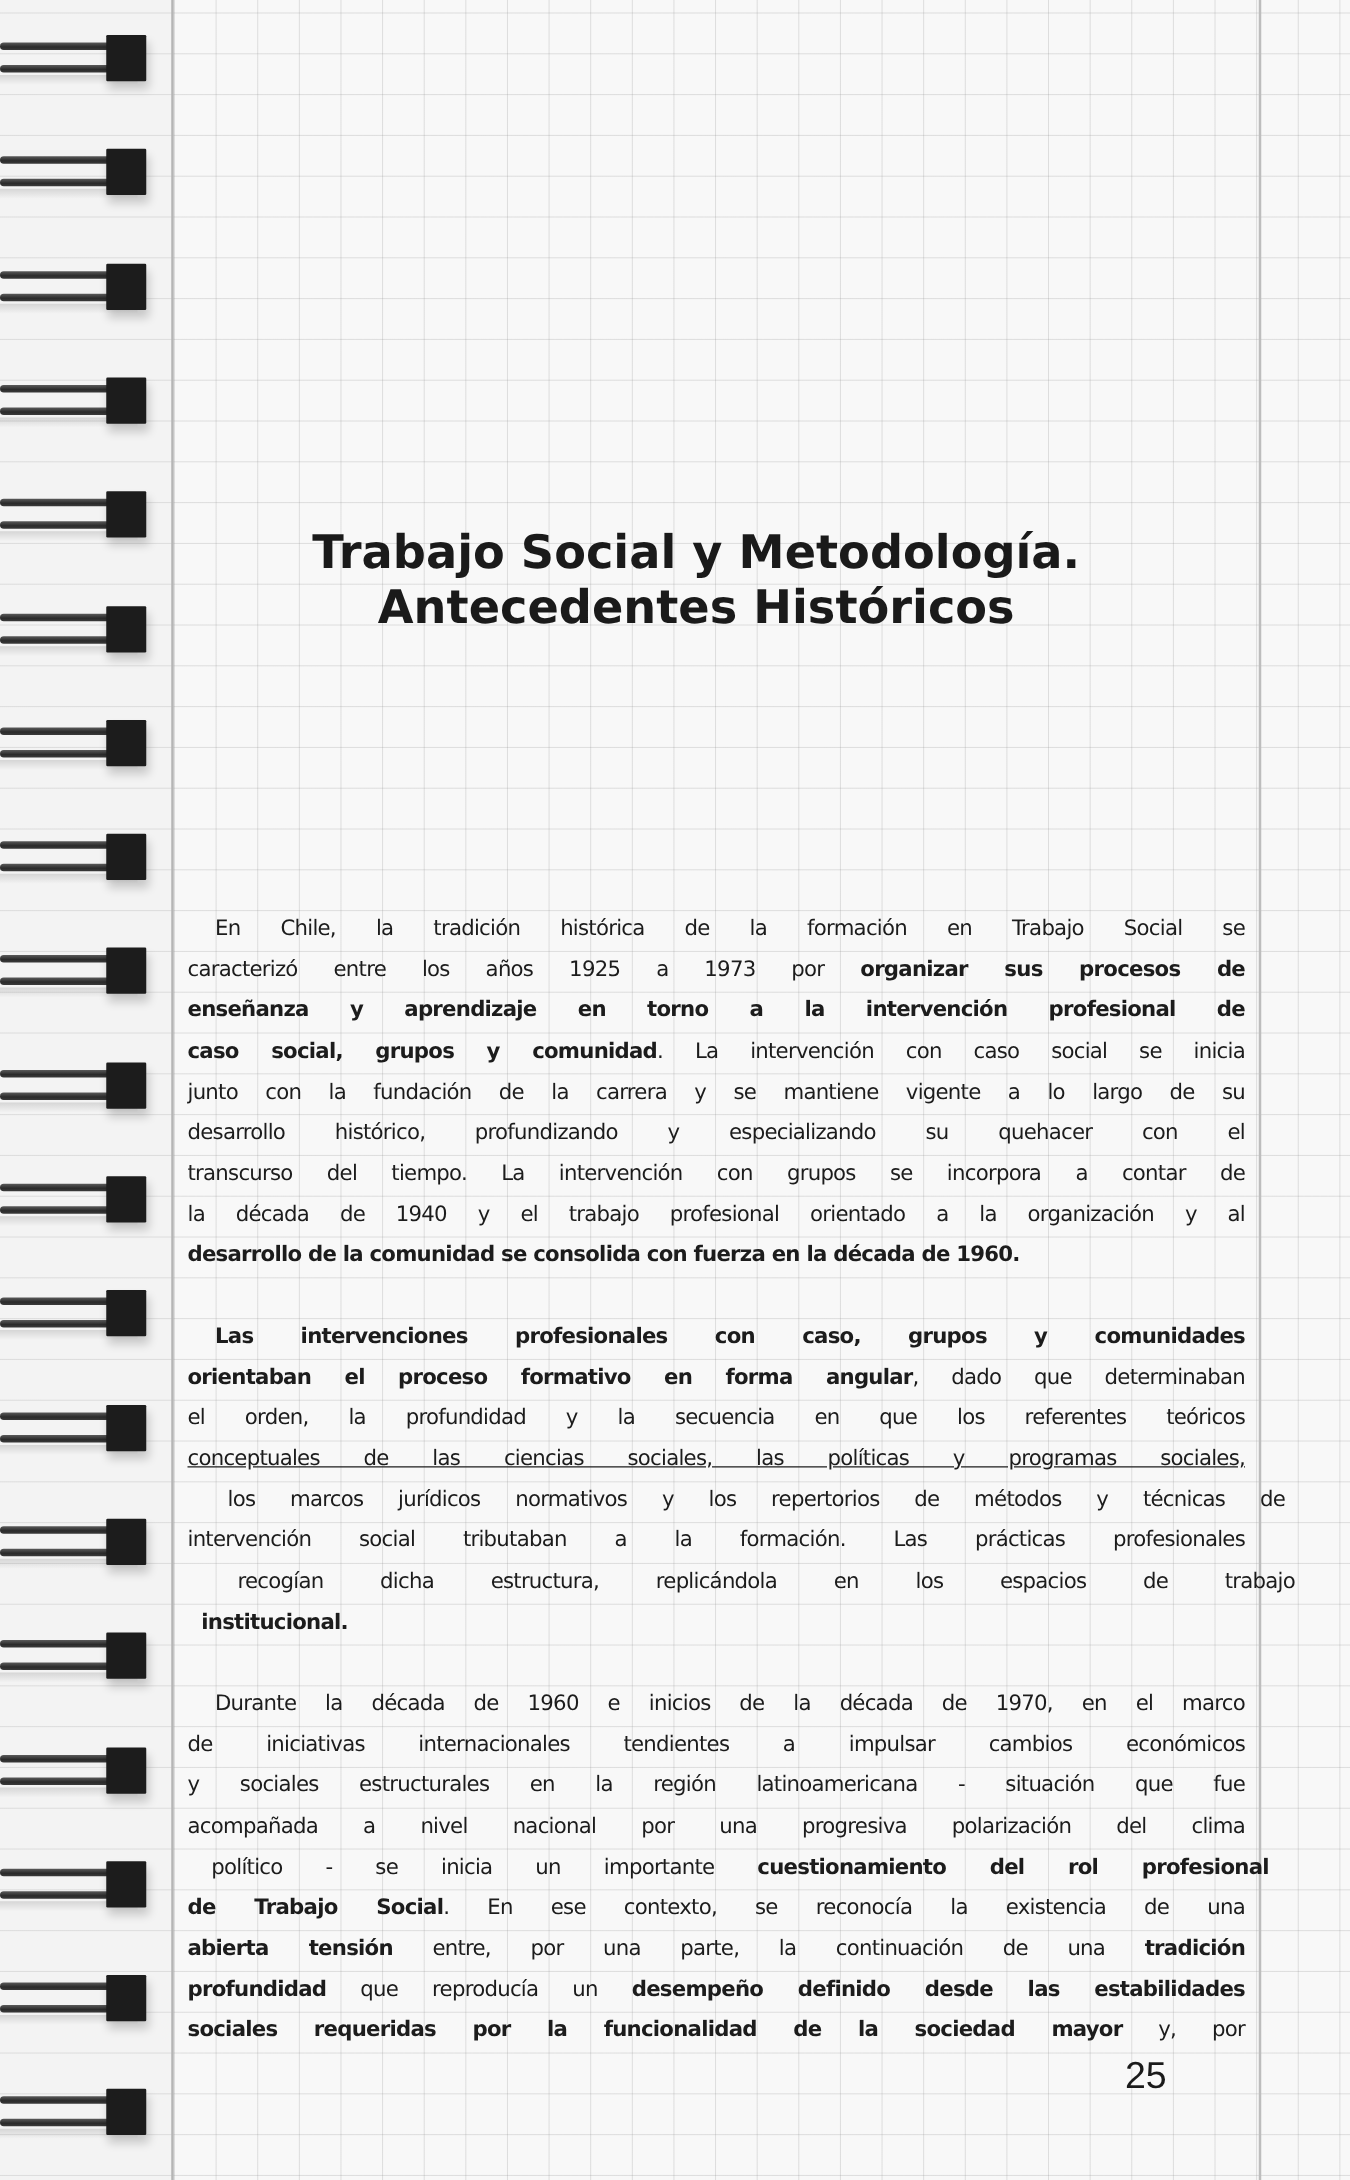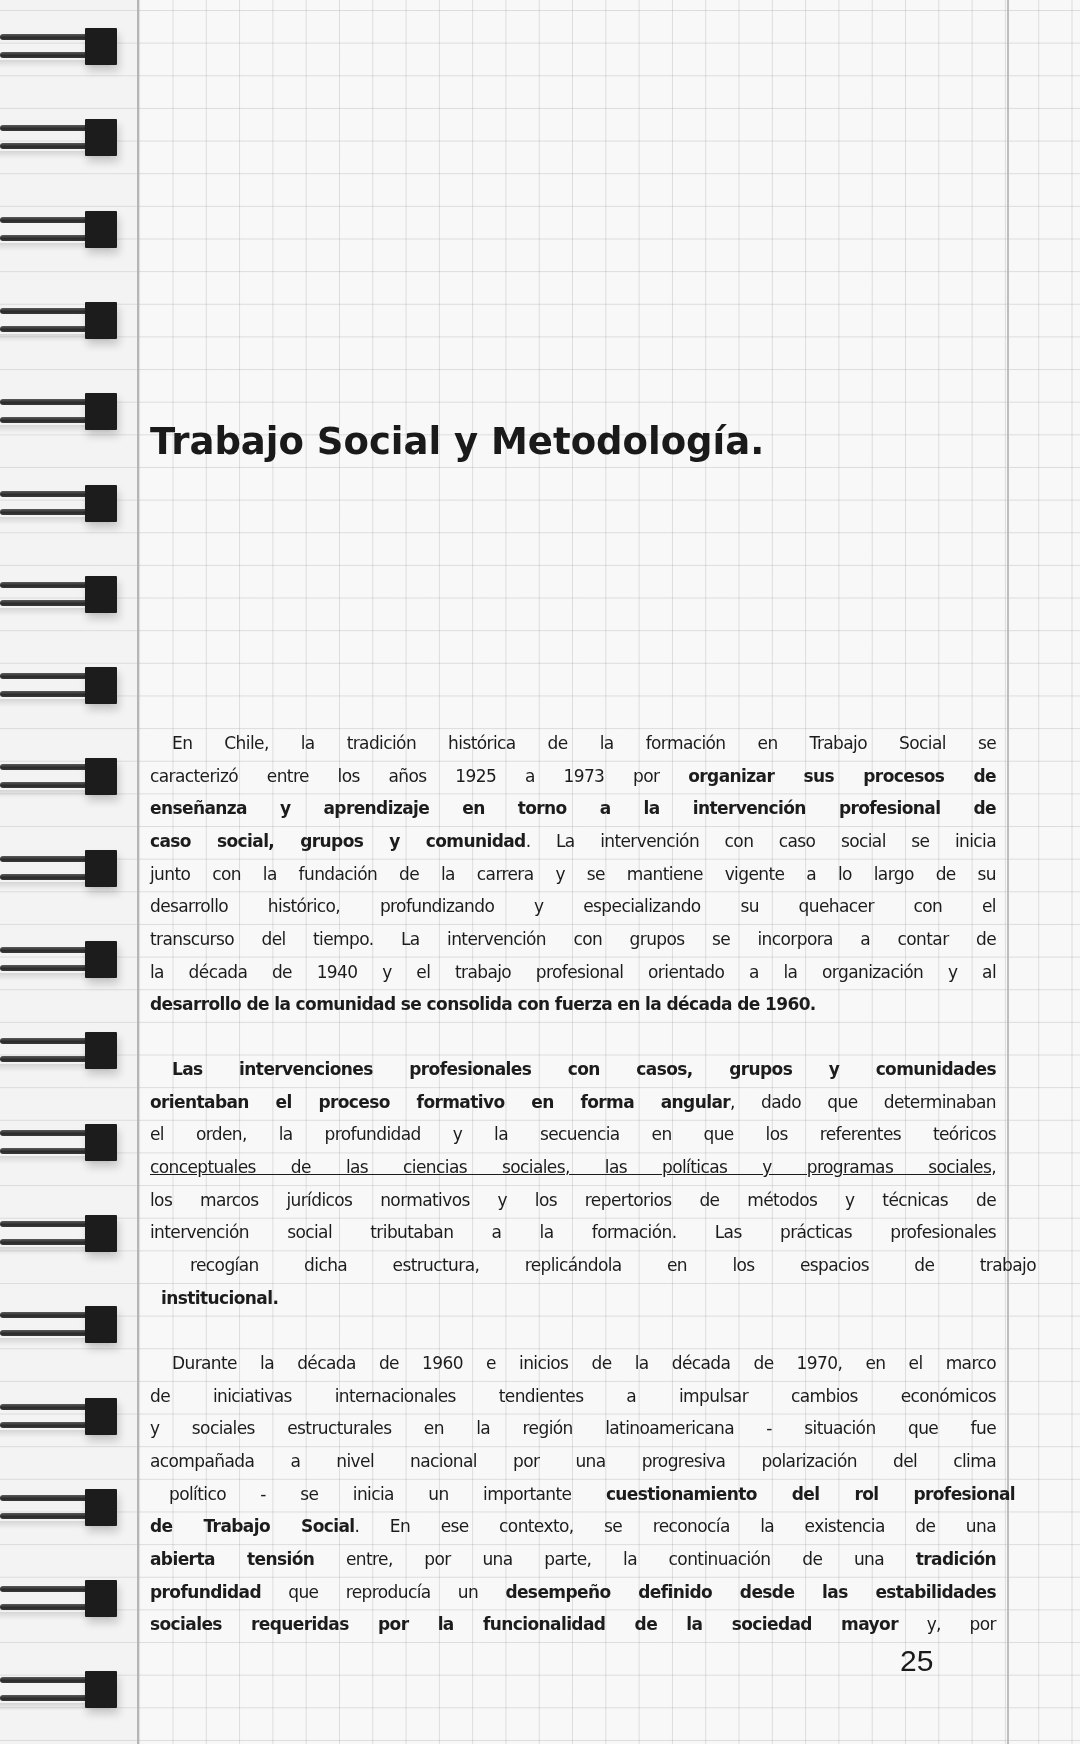--- a/index.html
+++ b/index.html
@@ -44,21 +44,21 @@
   .ring .clip {
     position: absolute; left: 85px; top: 0; width: 32px; height: 37px;
     background: #1c1c1c; border-radius: 1px;
     box-shadow: 2px 6px 8px rgba(0,0,0,0.18);
   }
   .ring .shadow {
     position: absolute; left: 0; top: 32px; width: 110px; height: 8px;
     background: linear-gradient(to bottom, rgba(0,0,0,0.12), transparent);
   }
   .title {
-    position: absolute; left: 150px; width: 850px; text-align: left;
+    position: absolute; left: 132px; width: 850px; text-align: center;
     font-family: "DejaVu Sans", sans-serif; font-weight: bold;
     font-size: 37px; color: #1a1a1a; letter-spacing: 0px;
   }
   .line {
     position: absolute; left: 150px; width: 846px; height: 32px;
     font-family: "DejaVu Sans", sans-serif; font-size: 17px; line-height: 32px;
     color: #1c1c1c; text-align: justify; text-align-last: justify;
     white-space: nowrap; overflow: visible; letter-spacing: -0.6px;
     word-spacing: 0px;
   }
@@ -189,20 +189,21 @@
       </div>
       <div class="ring" style="top: 1671.4px;">
         <div class="shadow"></div>
         <div class="wire w1"></div>
         <div class="wire w2"></div>
         <div class="clip"></div>
       </div>
     </div>
 
   <div class="title" style="top:420px;">Trabajo Social y Metodología.</div>
+  <div class="title" style="top:464px;">Antecedentes Históricos</div>
 
   <div id="body-text">
       <div class="line indent" style="top: 727px;">
         <span class="jx"><span>En Chile, la tradición histórica de la formación en Trabajo Social se</span></span>
       </div>
       <div class="line" style="top: 759.65px;">
         <span class="jx"><span>caracterizó entre los años 1925 a 1973 por </span><b>organizar sus procesos de</b></span>
       </div>
       <div class="line" style="top: 792.3px;">
         <span class="jx"><b>enseñanza y aprendizaje en torno a la intervención profesional de</b></span>
@@ -219,32 +220,32 @@
       <div class="line" style="top: 922.9px;">
         <span class="jx"><span>transcurso del tiempo. La intervención con grupos se incorpora a contar de</span></span>
       </div>
       <div class="line" style="top: 955.55px;">
         <span class="jx"><span>la década de 1940 y el trabajo profesional orientado a la organización y al</span></span>
       </div>
       <div class="line last" style="top: 988.2px;">
         <span class="jx"><span>desarrollo de la comunidad se consolida con fuerza en la década de 1960.</span></span>
       </div>
       <div class="line indent" style="top: 1053px;">
-        <span class="jx"><b>Las intervenciones profesionales con casos, grupos y comunidades</b></span>
+        <span class="jx"><b>Las intervenciones profesionales con caso, grupos y comunidades</b></span>
       </div>
       <div class="line" style="top: 1085.65px;">
         <span class="jx"><b>orientaban el proceso formativo en forma angular</b><span>, dado que determinaban</span></span>
       </div>
       <div class="line" style="top: 1118.3px;">
         <span class="jx"><span>el orden, la profundidad y la secuencia en que los referentes teóricos</span></span>
       </div>
       <div class="line" style="top: 1150.95px; text-decoration: underline;">
         <span class="jx"><span>conceptuales de las ciencias sociales, las políticas y programas sociales,</span></span>
       </div>
-      <div class="line" style="top: 1183.6px;">
+      <div class="line" style="top: 1183.6px; margin-left: 32px;">
         <span class="jx"><span>los marcos jurídicos normativos y los repertorios de métodos y técnicas de</span></span>
       </div>
       <div class="line" style="top: 1216.25px;">
         <span class="jx"><span>intervención social tributaban a la formación. Las prácticas profesionales</span></span>
       </div>
       <div class="line" style="top: 1248.9px; margin-left: 40px;">
         <span class="jx"><span>recogían dicha estructura, replicándola en los espacios de trabajo</span></span>
       </div>
       <div class="line last" style="top: 1281.55px; margin-left: 11px;">
         <span class="jx"><span>institucional.</span></span>

